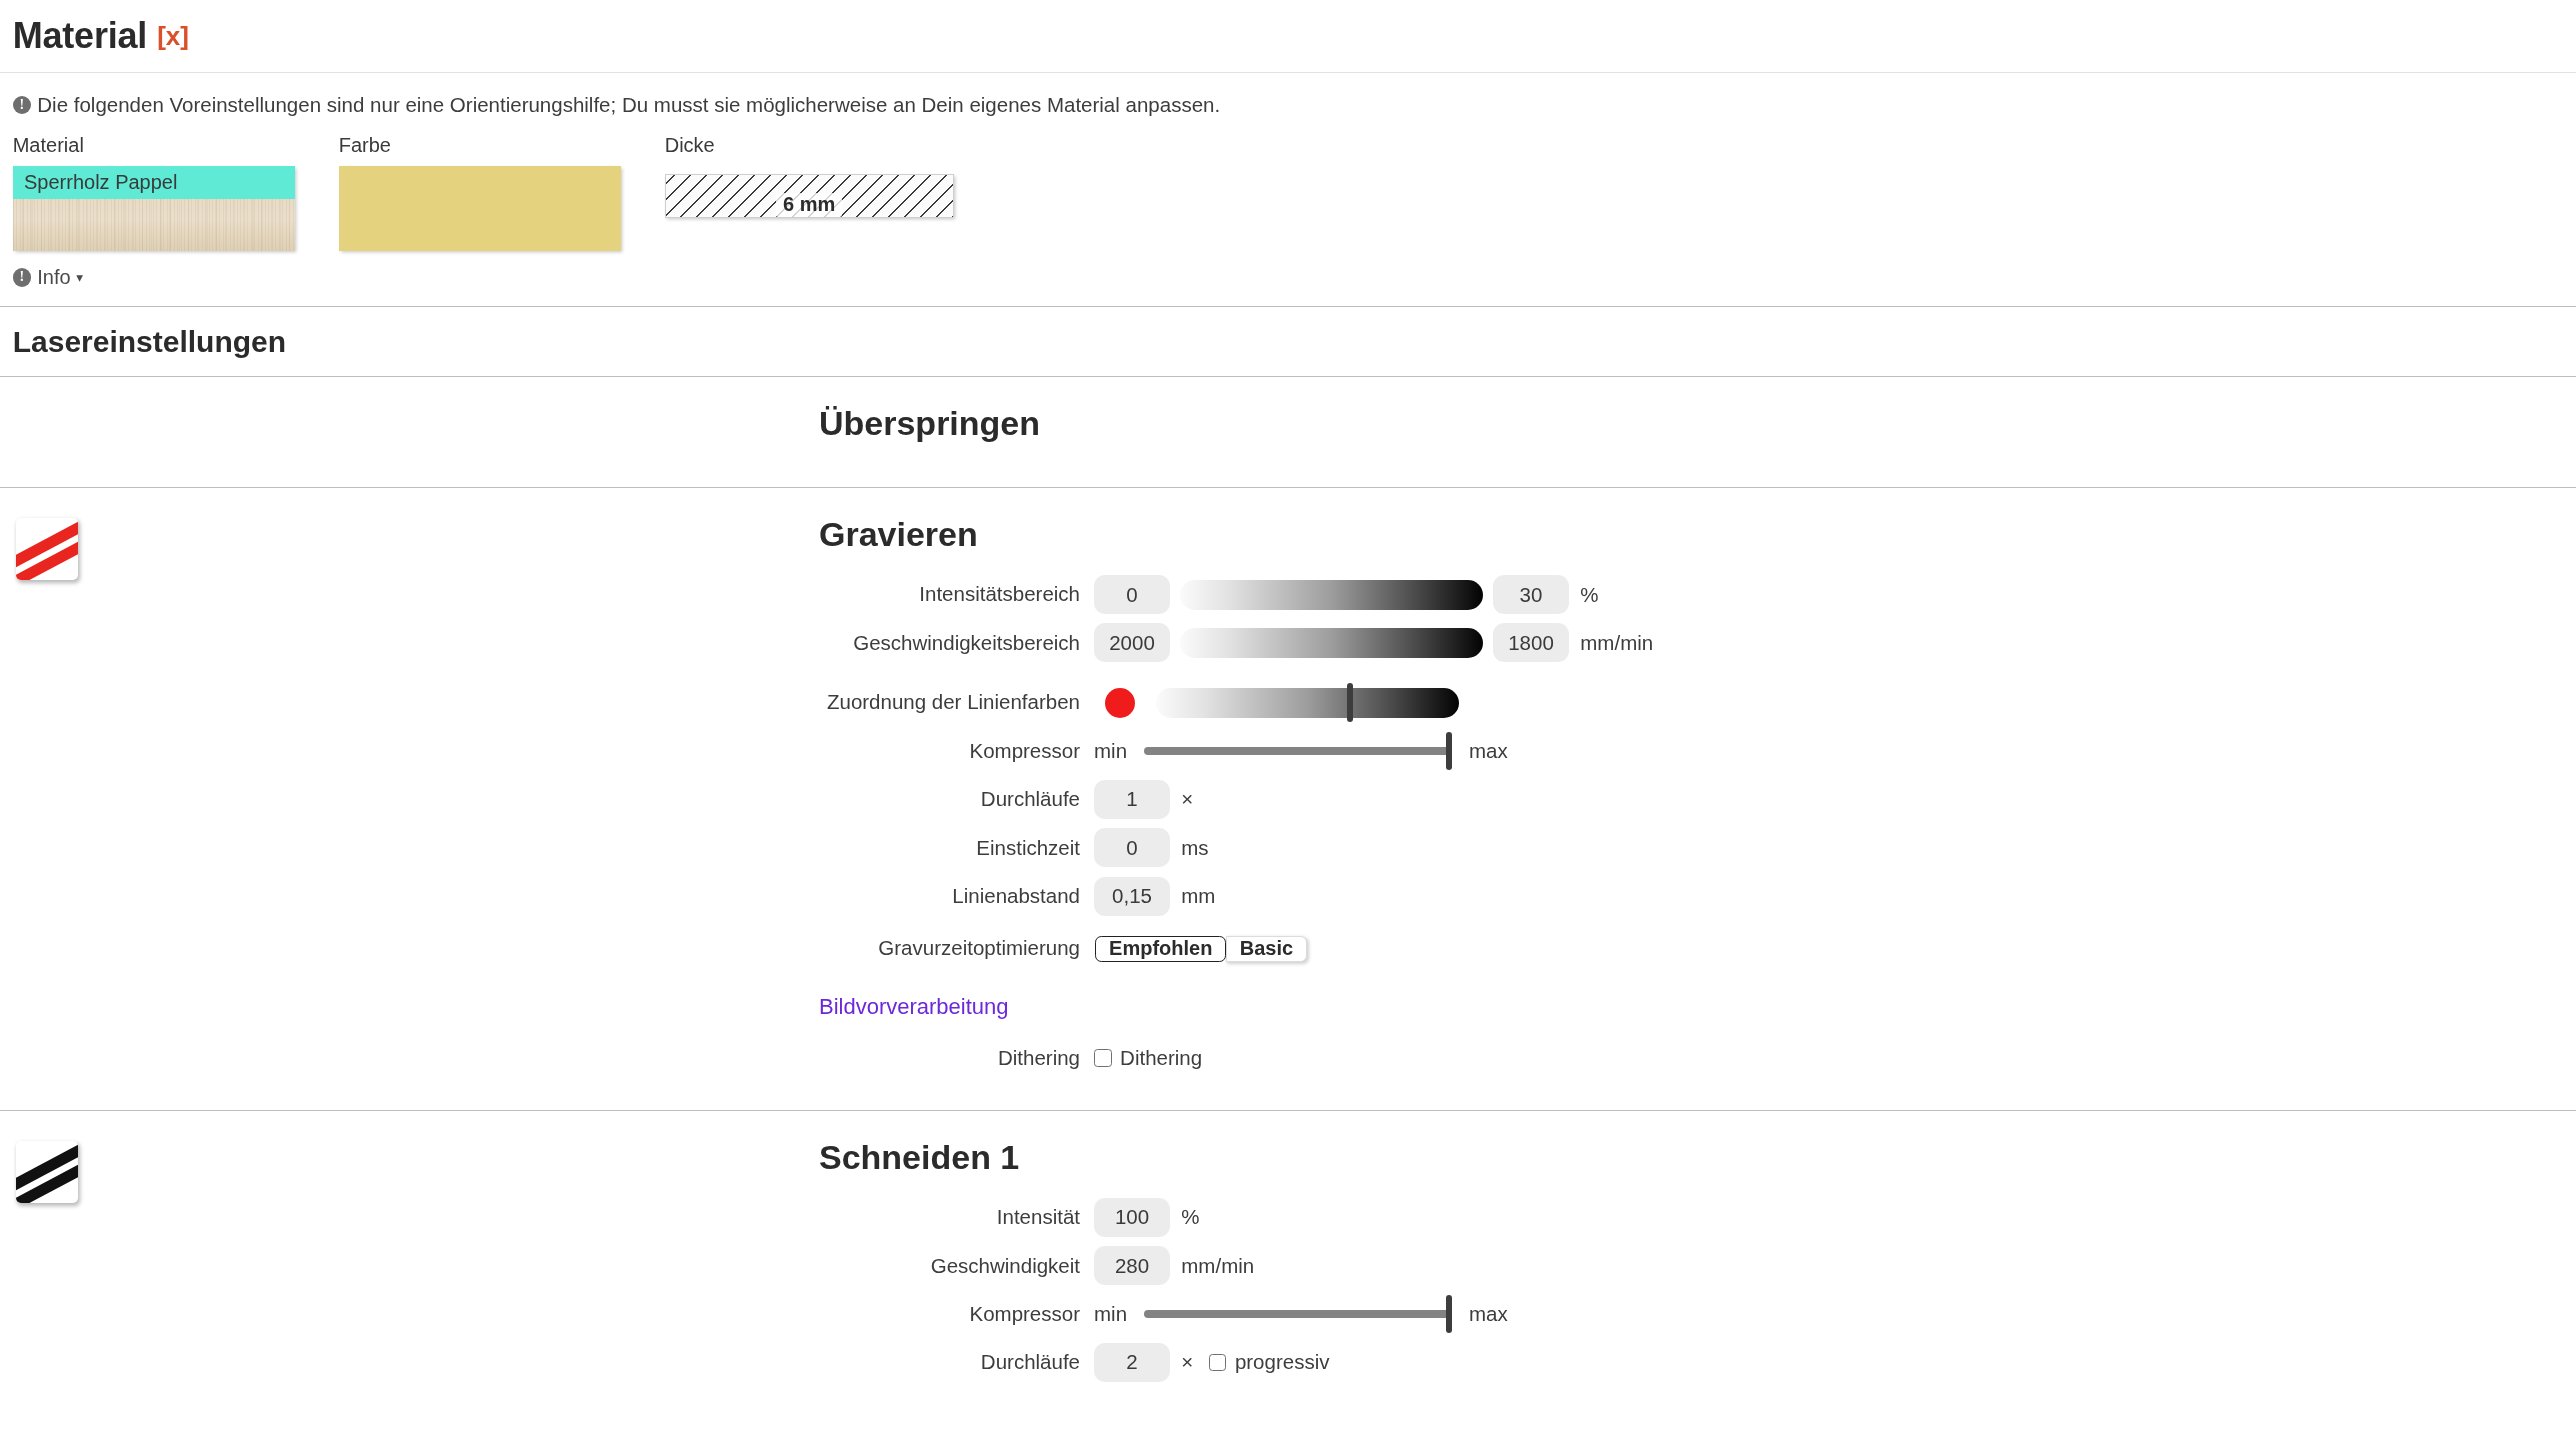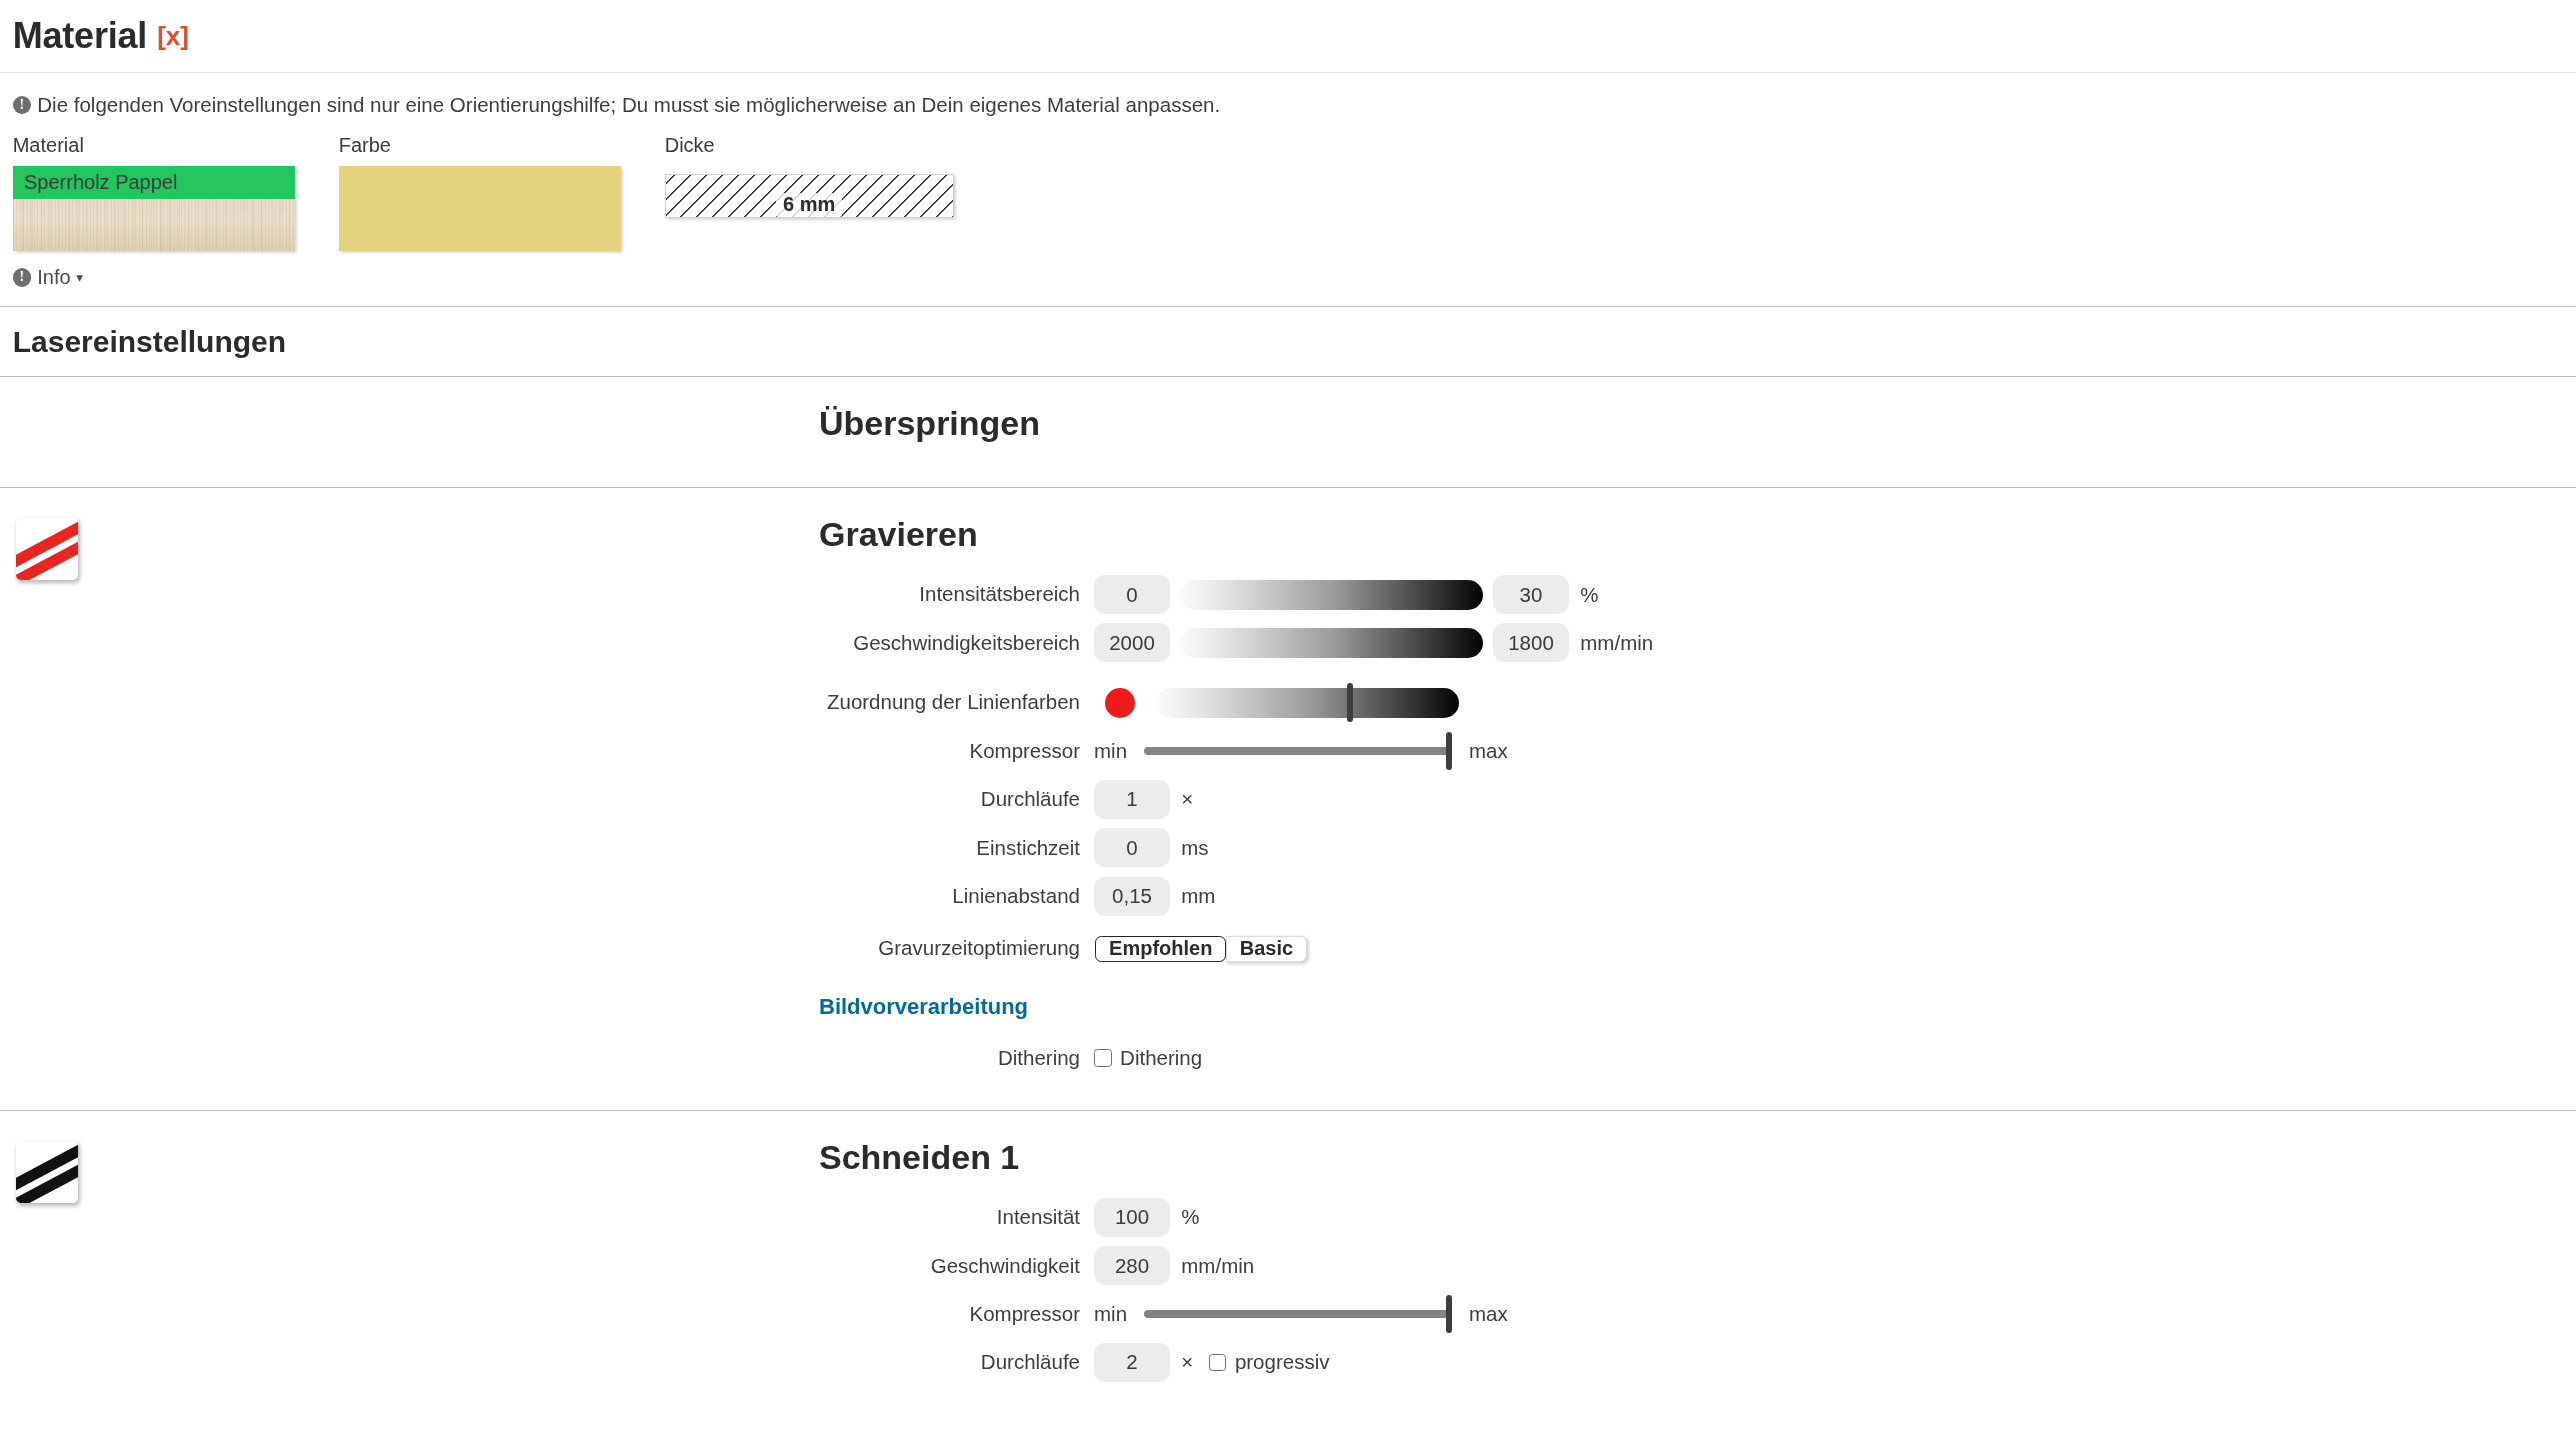--- a/index.html
+++ b/index.html
@@ -73,21 +73,21 @@
     color: #3a3a3a;
     margin-bottom: 8.5px;
   }
   .swatch {
     position: relative;
     box-shadow: 2.1px 2.1px 3.5px rgba(0,0,0,.22);
     cursor: pointer;
   }
   .swatch-material {
     width: 282px; height: 85px;
-    background: #22c55e;
+    background: #5eead4;
     overflow: hidden;
   }
   .swatch-material .mat-name {
     position: absolute;
     top: 5.6px; left: 11.3px;
     font-size: 20px;
     color: #3a3a3a;
     z-index: 2;
   }
   .wood {
@@ -342,22 +342,22 @@
     background: #fff;
     flex: none;
   }
   .chk-label {
     font-size: 20.5px;
     color: #3d3d3d;
     margin-left: 8.5px;
   }
   .sub-head {
     font-size: 22px;
-    font-weight: bold;
-    color: #0369a1;
+    font-weight: normal;
+    color: #6d28d9;
     margin: 18.3px 0 14px 0;
   }
   .spacer-16 { height: 11.3px; }
 </style>
 </head>
 <body>
 
 <div class="page">
 
   <div class="material-header">

